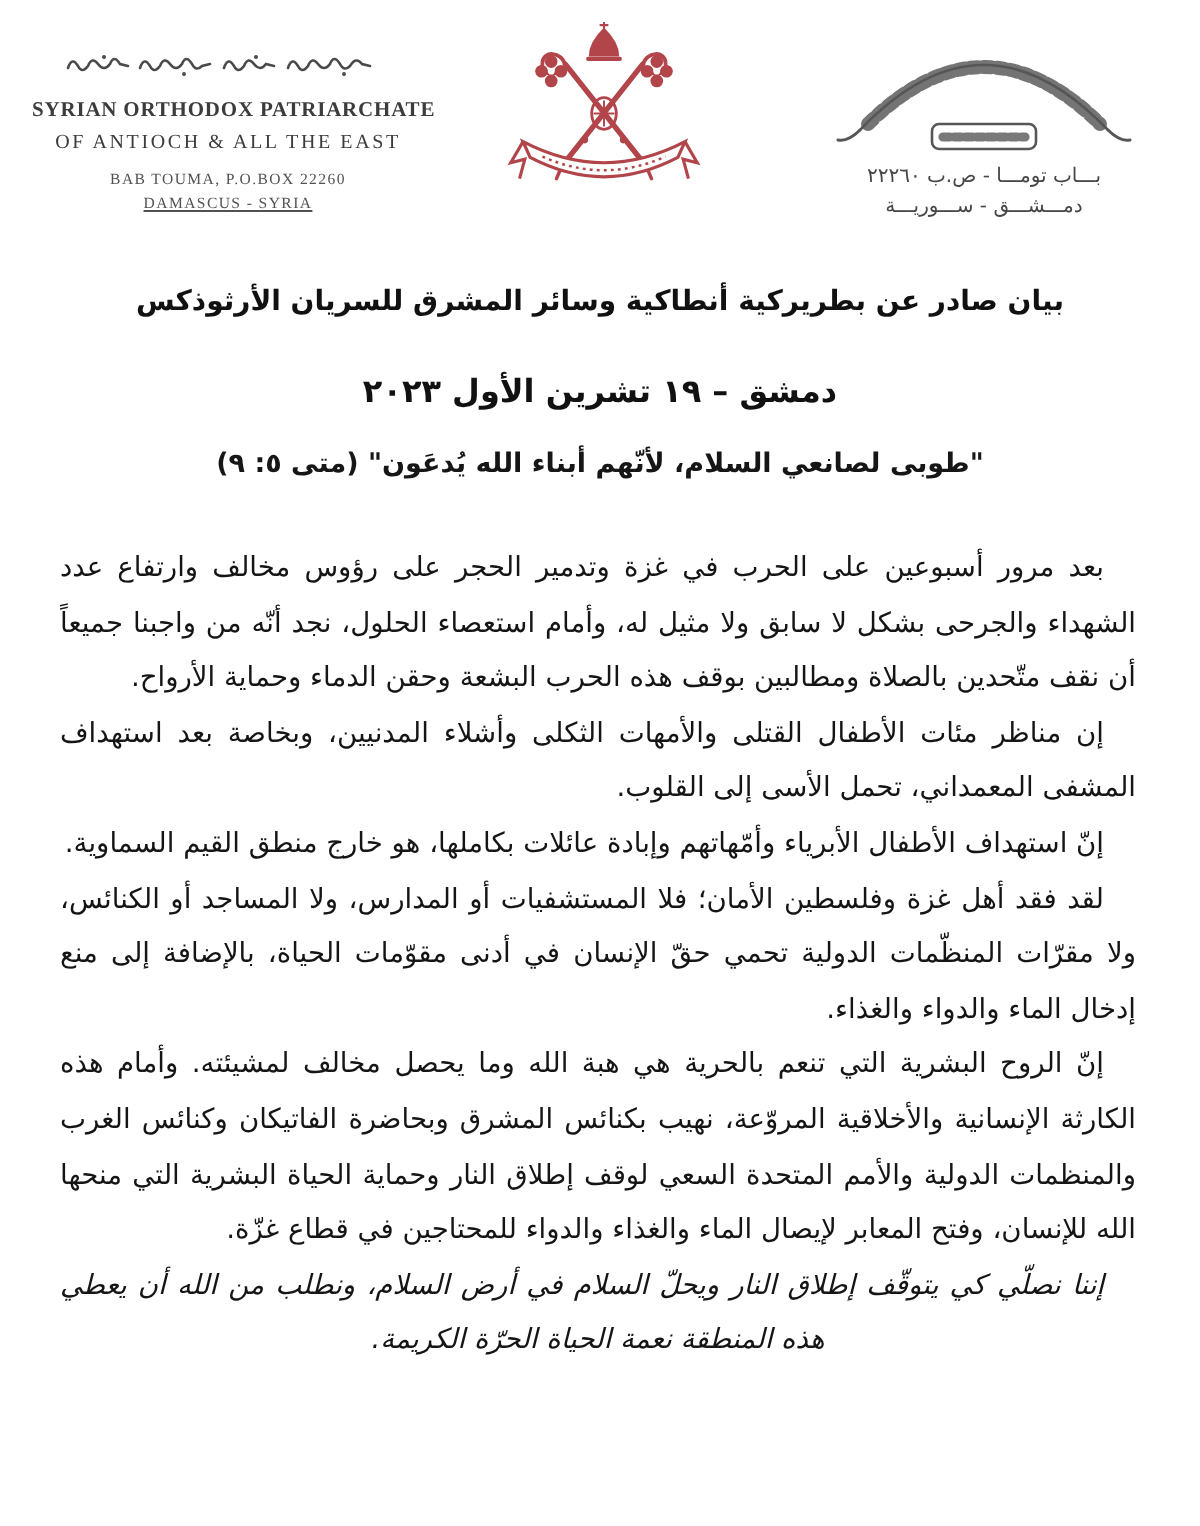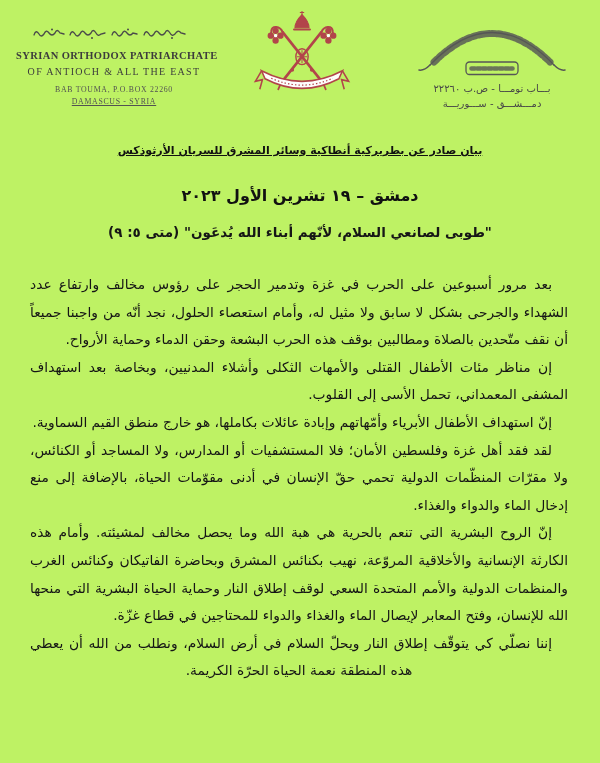--- a/index.html
+++ b/index.html
@@ -1,18 +1,18 @@
 <!DOCTYPE html>
 <html lang="ar"><head>
 <meta charset="utf-8">
 <style>
   html,body{margin:0;padding:0;background:#e9e9e9;}
   .page{
     width:600px;height:763px;position:relative;margin:0 auto;
-    background:#bef264;color:#1a1a1a;overflow:hidden;
+    background:#ffffff;color:#1a1a1a;overflow:hidden;
     font-family:"DejaVu Sans",sans-serif;
   }
   
   .lh-left{
     position:absolute;left:16px;top:26px;width:196px;text-align:center;
     font-family:"Liberation Serif",serif;color:#3c3c3c;
   }
   .syriac-wrap{height:14px;margin-bottom:10px;}
   .lh-name1{font-size:10.5px;font-weight:bold;letter-spacing:.4px;white-space:nowrap;}
   .lh-name2{font-size:10px;letter-spacing:1.3px;margin-top:5px;white-space:nowrap;}
@@ -24,33 +24,33 @@
     direction:rtl;color:#3f3f3f;
   }
   .emblem-wrap{height:68px;}
   .lh-right .ar-addr{font-size:10px;line-height:15px;color:#474747;white-space:nowrap;}
   .lh-right .ar-addr:first-of-type{margin-top:5px;}
   
   .title-block{
     position:absolute;top:140px;left:0;right:0;text-align:center;direction:rtl;
     font-weight:bold;color:#111;
   }
-  .title-line1{font-size:11px;line-height:22px;text-decoration:underline;}
+  .title-line1{font-size:14px;line-height:22px;}
   .title-line2{font-size:16px;line-height:22px;margin-top:23px;}
   .verse{
     position:absolute;top:224px;left:0;right:0;text-align:center;direction:rtl;
     font-weight:bold;font-size:13.5px;color:#161616;
   }
   .body-text{
     position:absolute;top:271px;left:30px;right:32px;
     direction:rtl;text-align:justify;
     font-size:13.8px;line-height:27.6px;color:#151515;
   }
   .body-text p{margin:0;text-indent:16px;}
-  .body-text p.center-last{text-align-last:center;}
+  .body-text p.center-last{text-align-last:center;font-style:italic;}
 </style>
 </head>
 <body>
 
 <div class="page">
 
   <div class="lh-left">
     <div class="syriac-wrap" title="ܦܛܪܝܪܟܘܬܐ ܕܐܢܛܝܘܟܝܐ ܘܕܟܠܗ ܡܕܢܚܐ ܕܣܘܪ̈ܝܝܐ">
       <svg viewBox="0 0 165 13" width="165" height="13">
         <g stroke="#4a4a4a" stroke-width="1.3" fill="none" stroke-linecap="round">

